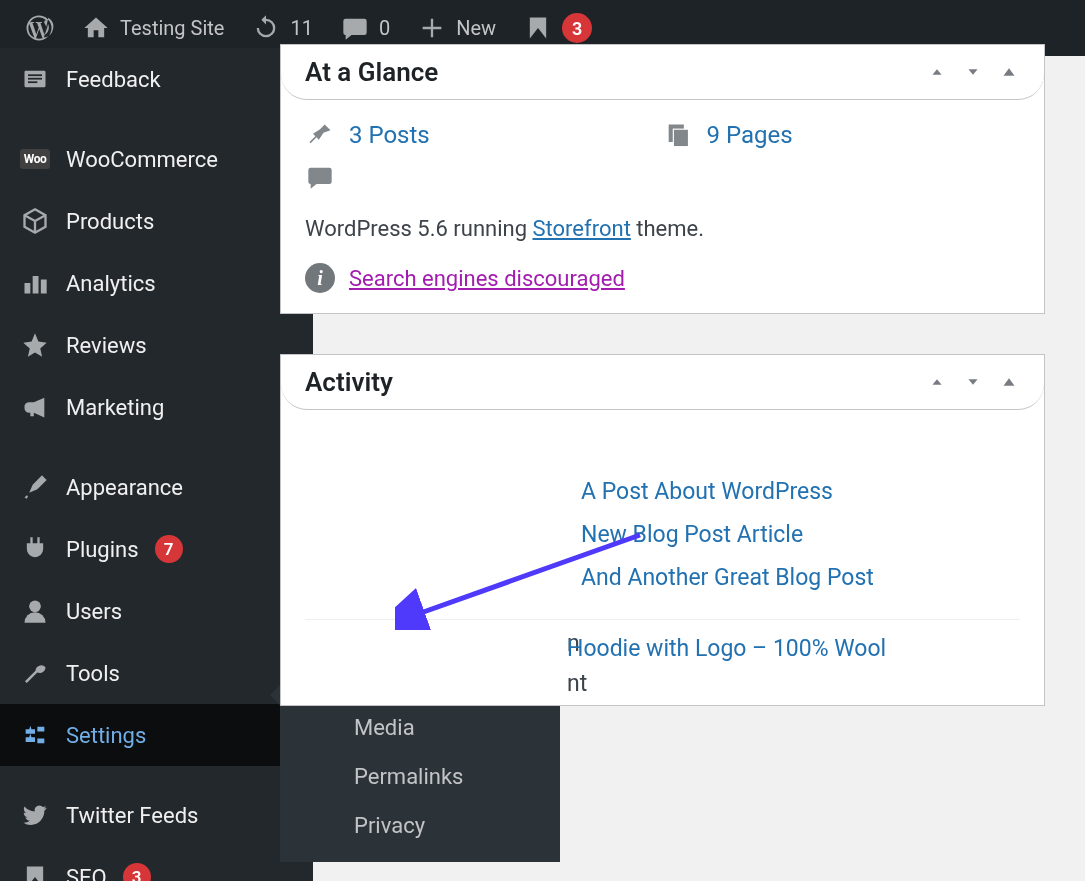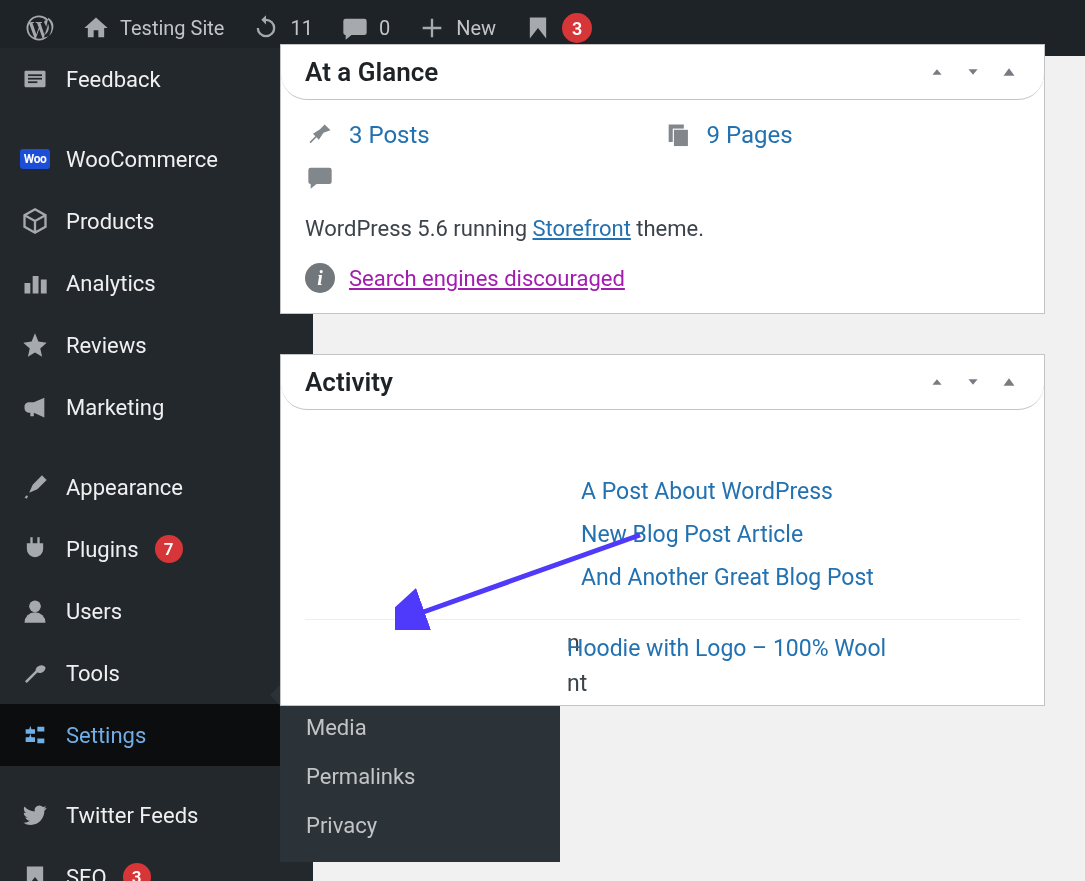--- a/index.html
+++ b/index.html
@@ -18,21 +18,21 @@
     .sidebar-item.active .side-icon { color: #72aee6; }
     .side-icon { width: 30px; height: 30px; display: inline-flex; align-items: center; justify-content: center; color: #a7aaad; }
     .side-icon svg { width: 28px; height: 28px; fill: currentColor; }
     .sidebar-item.top-cut { margin-top: -8px; }
     .side-badge { background: #d63638; color: #fff; border-radius: 50%; min-width: 28px; height: 28px; display: inline-flex; align-items: center; justify-content: center; font-size: 17px; font-weight: 600; padding: 0 4px; }
     .sidebar-gap { height: 18px; background: #23282d; }
     
     
     .submenu { position: absolute; left: 280px; top: 495px; width: 280px; background: #2c3338; padding: 12px 0; }
     .submenu::before { content: ''; position: absolute; left: -10px; top: 190px; width: 0; height: 0; border-top: 10px solid transparent; border-bottom: 10px solid transparent; border-right: 10px solid #2c3338; }
-    .submenu-item { padding: 12px 26px; font-size: 22px; color: #c3c4c7; cursor: pointer; }
+    .submenu-item { padding: 12px 26px; font-size: 22px; color: #c3c4c7; cursor: pointer; margin-left: 48px; }
     .submenu-item.active { color: #72aee6; }
     
     
     .main { position: absolute; left: 280px; top: 56px; right: 20px; bottom: 0; padding: 0 20px 0 0; }
     .panel { background: #fff; border: 1px solid #c3c4c7; margin-bottom: 40px; }
     .panel-header { display: flex; align-items: center; justify-content: space-between; padding: 12px 24px; border-bottom: 1px solid #c3c4c7; border-radius: 26px; }
     .panel-title { font-size: 26px; font-weight: 600; color: #1d2327; }
     .panel-controls { display: flex; gap: 14px; color: #787c82; }
     .panel-controls svg { width: 22px; height: 22px; fill: currentColor; cursor: pointer; }
     .panel-body { padding: 20px 24px; }
@@ -50,21 +50,21 @@
     .notice-line a { color: #a21caf; text-decoration: underline; }
     .info-icon { background: #72777c; color: #fff; border-radius: 50%; width: 30px; height: 30px; display: inline-flex; align-items: center; justify-content: center; font-family: Georgia, serif; font-style: italic; font-weight: bold; font-size: 20px; }
     
     .activity-links { padding: 20px 24px 8px; }
     .activity-link { display: block; color: #2271b1; font-size: 23px; text-decoration: none; padding: 8px 0; margin-left: 276px; }
     .partial-text { color: #3c434a; font-size: 23px; }
     
     
     .arrow-svg { position: absolute; left: 395px; top: 520px; pointer-events: none; z-index: 10000; }
     
-    .woo-badge { background: #1d4ed8; color: #fff; font-size: 12px; font-weight: bold; padding: 3px 4px; border-radius: 3px; letter-spacing: -0.5px; }
+    .woo-badge { background: #404040; color: #fff; font-size: 12px; font-weight: bold; padding: 3px 4px; border-radius: 3px; letter-spacing: -0.5px; }
   </style>
 </head>
 <body>
 
 <div class="admin-bar">
   <div class="admin-bar-item">
     <span class="icon">
       <svg viewBox="0 0 24 24" width="30" height="30" fill="currentColor">
           <path d="M12 2a10 10 0 100 20 10 10 0 000-20zM3.5 12c0-1.2.26-2.35.72-3.38l4.06 11.1A8.5 8.5 0 013.5 12zm8.5 8.5c-.83 0-1.63-.12-2.39-.34l2.55-7.4 2.6 7.15c.2.05.4.1.6.14-1.06.29-2.2.45-3.36.45zm1.17-12.5c.51-.03.97-.08.97-.08.46-.05.4-.73-.05-.7 0 0-1.38.1-2.27.1-.84 0-2.24-.1-2.24-.1-.46-.03-.51.67-.05.7 0 0 .43.05.9.08l1.33 3.65-1.87 5.6-3.1-9.25c.5-.03.96-.08.96-.08.46-.05.4-.73-.06-.7 0 0-1.37.1-2.26.1l-.55-.01A8.49 8.49 0 0112 3.5a8.47 8.47 0 015.71 2.2h-.11c-.84 0-1.43.73-1.43 1.52 0 .7.4 1.3.84 2 .33.57.71 1.3.71 2.35 0 .73-.28 1.57-.65 2.75l-.85 2.84zm6.24-4.16A8.49 8.49 0 0115.85 19.5l2.6-7.5c.48-1.2.64-2.17.64-3.03 0-.31-.02-.6-.06-.87.55 1 .87 2.16.87 3.4 0 2.62-1.42 4.92-3.53 6.16z"></path>
         </svg>

